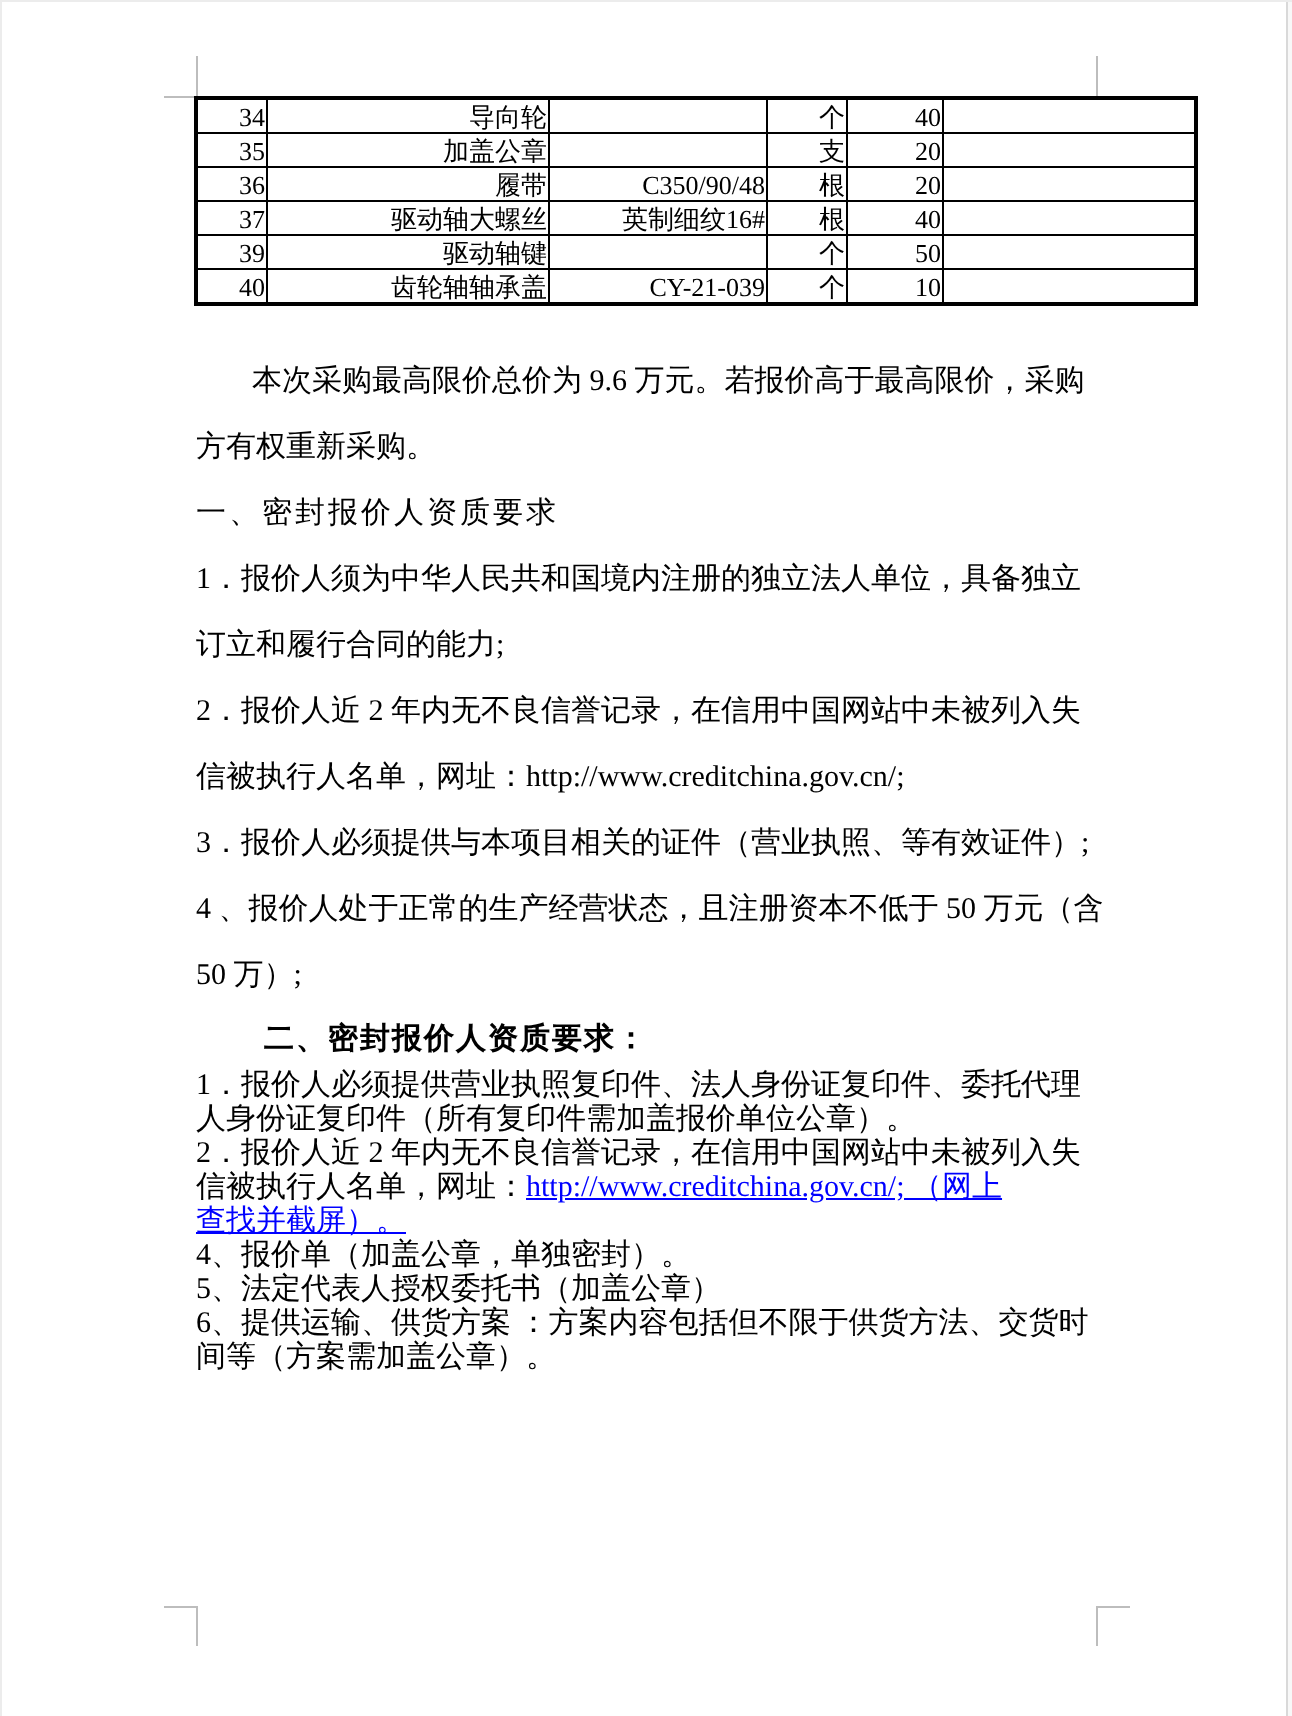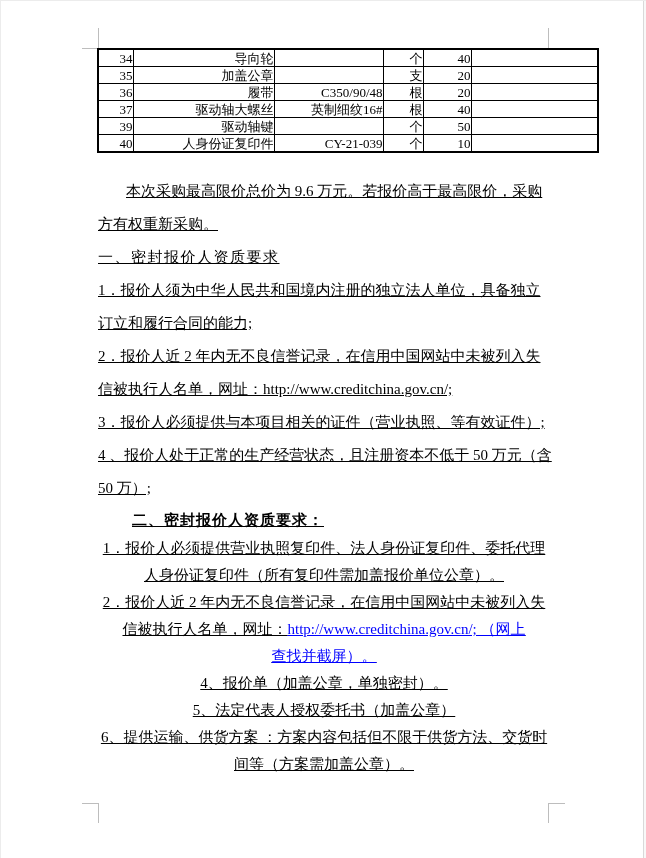--- a/index.html
+++ b/index.html
@@ -21,26 +21,26 @@
     border-collapse:collapse;table-layout:fixed;
     border:2px solid #000;
   }
   table.parts td{
     border:1px solid #000;height:16px;padding:0;
     text-align:right;vertical-align:middle;
     font-size:13px;line-height:15px;overflow:hidden;white-space:nowrap;
   }
   
   .doc-text{position:absolute;left:98px;top:175px;width:452px;font-size:15px;}
-  .doc-text p{margin:0;white-space:pre;text-decoration:underline;}
+  .doc-text p{margin:0;white-space:pre;}
   .p-intro{line-height:33px;text-indent:28px;}
   .s1-h{line-height:33px;letter-spacing:1.5px;}
   .s1-p{line-height:33px;}
   .s2-h{line-height:30px;font-weight:bold;text-indent:34px;margin-top:2px;letter-spacing:1px;}
-  .s2-p{line-height:27px;text-align:center;}
+  .s2-p{line-height:17px;}
   a.doclink{color:#0000FF;text-decoration:underline;cursor:pointer;}
 </style>
 </head>
 <body>
 
 <div class="page">
 
   <div class="edge-top"></div>
   <div class="edge-left"></div>
   <div class="edge-right"></div>
@@ -100,21 +100,21 @@
       <tr>
         <td>39</td>
         <td>驱动轴键</td>
         <td></td>
         <td>个</td>
         <td>50</td>
         <td></td>
       </tr>
       <tr>
         <td>40</td>
-        <td>人身份证复印件</td>
+        <td>齿轮轴轴承盖</td>
         <td>CY-21-039</td>
         <td>个</td>
         <td>10</td>
         <td></td>
       </tr>
     </tbody>
   </table>
 
   <div class="doc-text">
     <p class="p-intro">本次采购最高限价总价为 9.6 万元。若报价高于最高限价，采购

